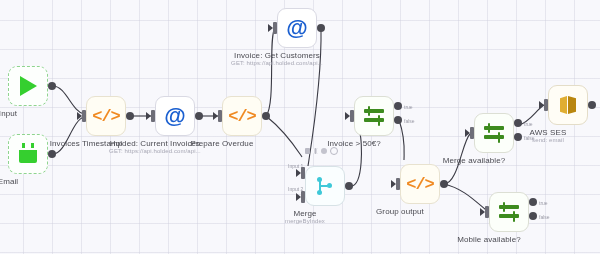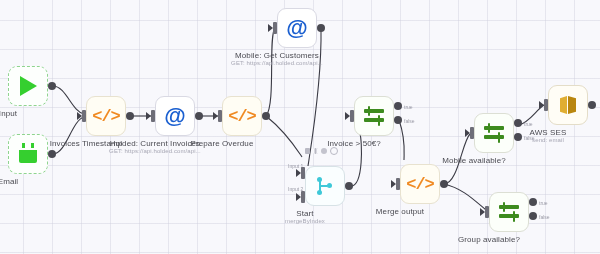--- a/index.html
+++ b/index.html
@@ -263,21 +263,21 @@
     <div class="dot" style="left:40px; top:16px"></div>
     <div class="label">Prepare Overdue</div>
   </div>
 
   <div class="node" style="left:277px; top:8px">
     <div class="inarrow" style="left:-4px; top:14px"></div>
     <div class="box">
       <span class="atglyph">@</span>
     </div>
     <div class="dot" style="left:40px; top:16px"></div>
-    <div class="label">Mobile: Get Customers</div>
+    <div class="label">Invoice: Get Customers</div>
     <div class="sublabel">GET: https://api.holded.com/api...</div>
   </div>
 
   <div class="node" style="left:305px; top:166px">
     <div class="toolbar" style="left:0px; top:-19px">
       <span></span>
       <span class="pause"></span>
       <span class="power"></span>
       <span class="ring"></span>
     </div>
@@ -288,21 +288,21 @@
     <div class="box mergebox">
       <span class="mergeglyph">
         <i class="stem"></i>
           <i class="arm"></i>
           <i class="d1"></i>
           <i class="d2"></i>
           <i class="d3"></i>
       </span>
     </div>
     <div class="dot" style="left:40px; top:16px"></div>
-    <div class="label">Start</div>
+    <div class="label">Merge</div>
     <div class="sublabel">mergeByIndex</div>
   </div>
 
   <div class="node" style="left:354px; top:96px">
     <div class="inarrow" style="left:-4px; top:14px"></div>
     <div class="box ifbox">
       <span class="sw">
         <i class="b1"></i>
           <i class="b2"></i>
           <i class="v1"></i>
@@ -315,55 +315,55 @@
     <div class="porttag" style="left:50px; top:22px">false</div>
     <div class="label">Invoice &gt; 50€?</div>
   </div>
 
   <div class="node" style="left:400px; top:164px">
     <div class="inarrow" style="left:-4px; top:14px"></div>
     <div class="box code">
       <span class="codeglyph">&lt;/&gt;</span>
     </div>
     <div class="dot" style="left:40px; top:16px"></div>
-    <div class="label">Merge output</div>
+    <div class="label">Group output</div>
   </div>
 
   <div class="node" style="left:474px; top:113px">
     <div class="inarrow" style="left:-4px; top:14px"></div>
     <div class="box ifbox">
       <span class="sw">
         <i class="b1"></i>
           <i class="b2"></i>
           <i class="v1"></i>
           <i class="v2"></i>
       </span>
     </div>
     <div class="dot" style="left:40px; top:6px"></div>
     <div class="porttag" style="left:50px; top:8px">true</div>
     <div class="dot" style="left:40px; top:20px"></div>
     <div class="porttag" style="left:50px; top:22px">false</div>
-    <div class="label">Mobile available?</div>
+    <div class="label">Merge available?</div>
   </div>
 
   <div class="node" style="left:489px; top:192px">
     <div class="inarrow" style="left:-4px; top:14px"></div>
     <div class="box ifbox">
       <span class="sw">
         <i class="b1"></i>
           <i class="b2"></i>
           <i class="v1"></i>
           <i class="v2"></i>
       </span>
     </div>
     <div class="dot" style="left:40px; top:6px"></div>
     <div class="porttag" style="left:50px; top:8px">true</div>
     <div class="dot" style="left:40px; top:20px"></div>
     <div class="porttag" style="left:50px; top:22px">false</div>
-    <div class="label">Group available?</div>
+    <div class="label">Mobile available?</div>
   </div>
 
   <div class="node" style="left:548px; top:85px">
     <div class="inarrow" style="left:-4px; top:14px"></div>
     <div class="box awsbox">
       <span class="awsglyph">
         <i class="l"></i>
           <i class="r"></i>
       </span>
     </div>

